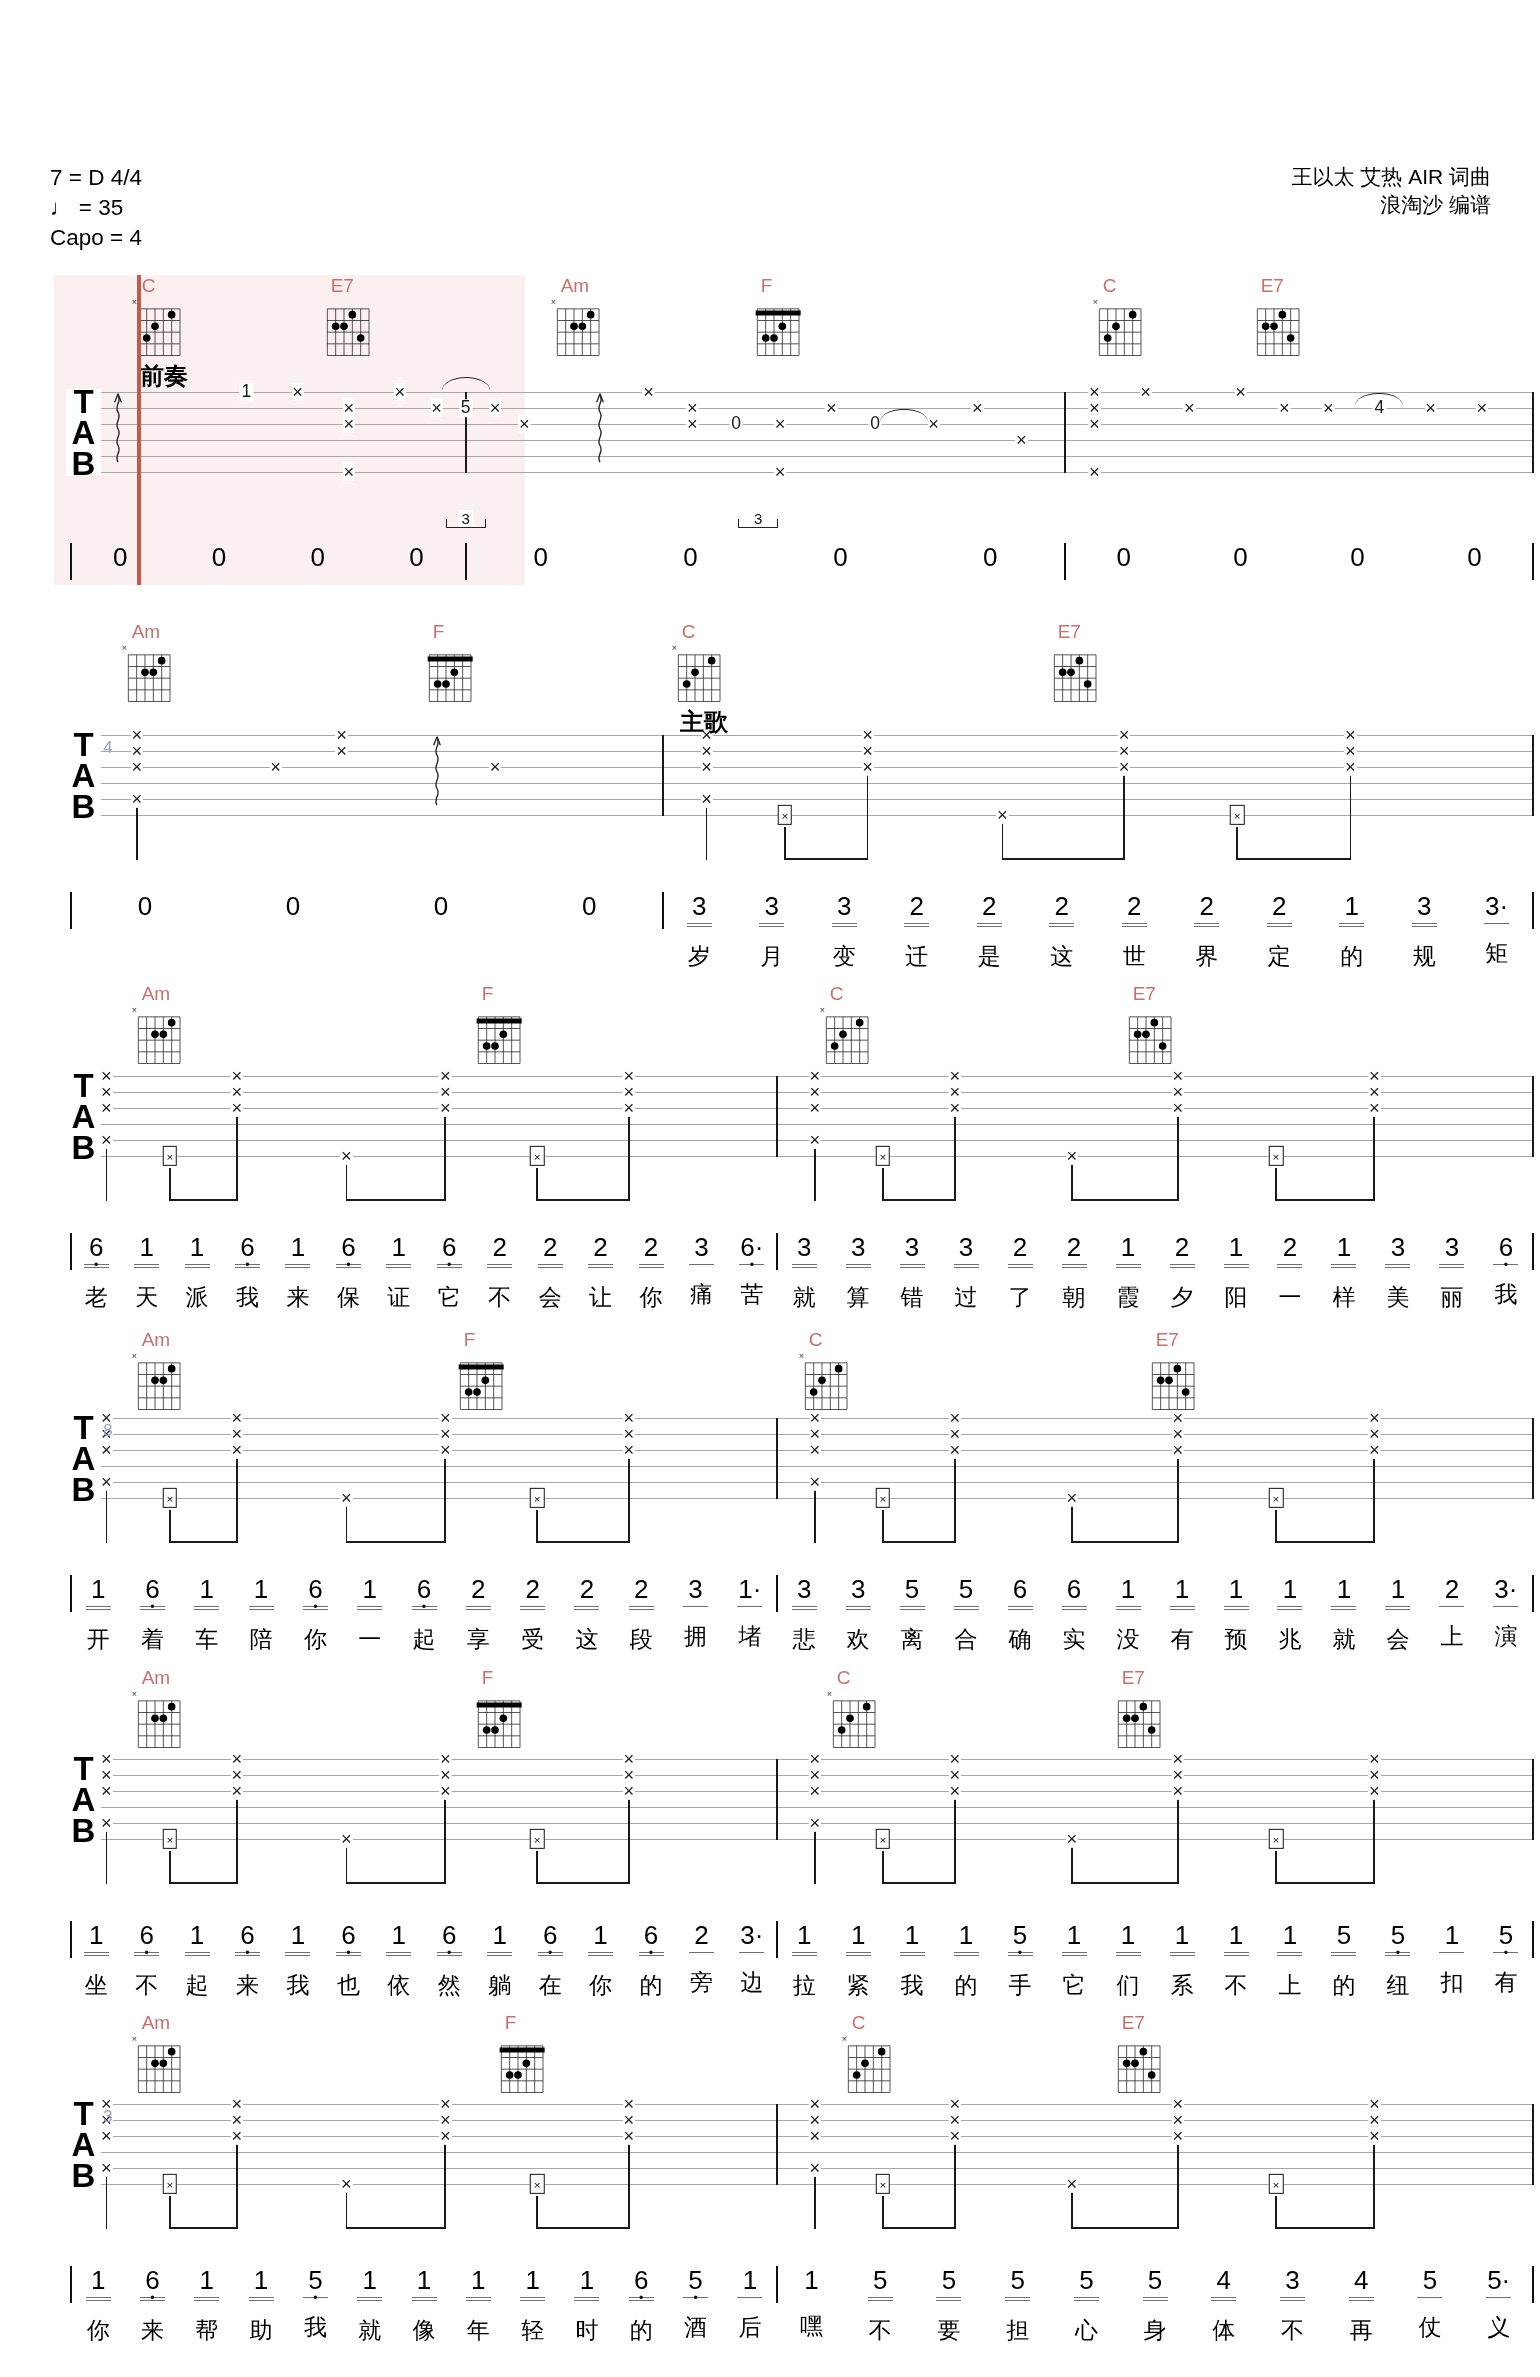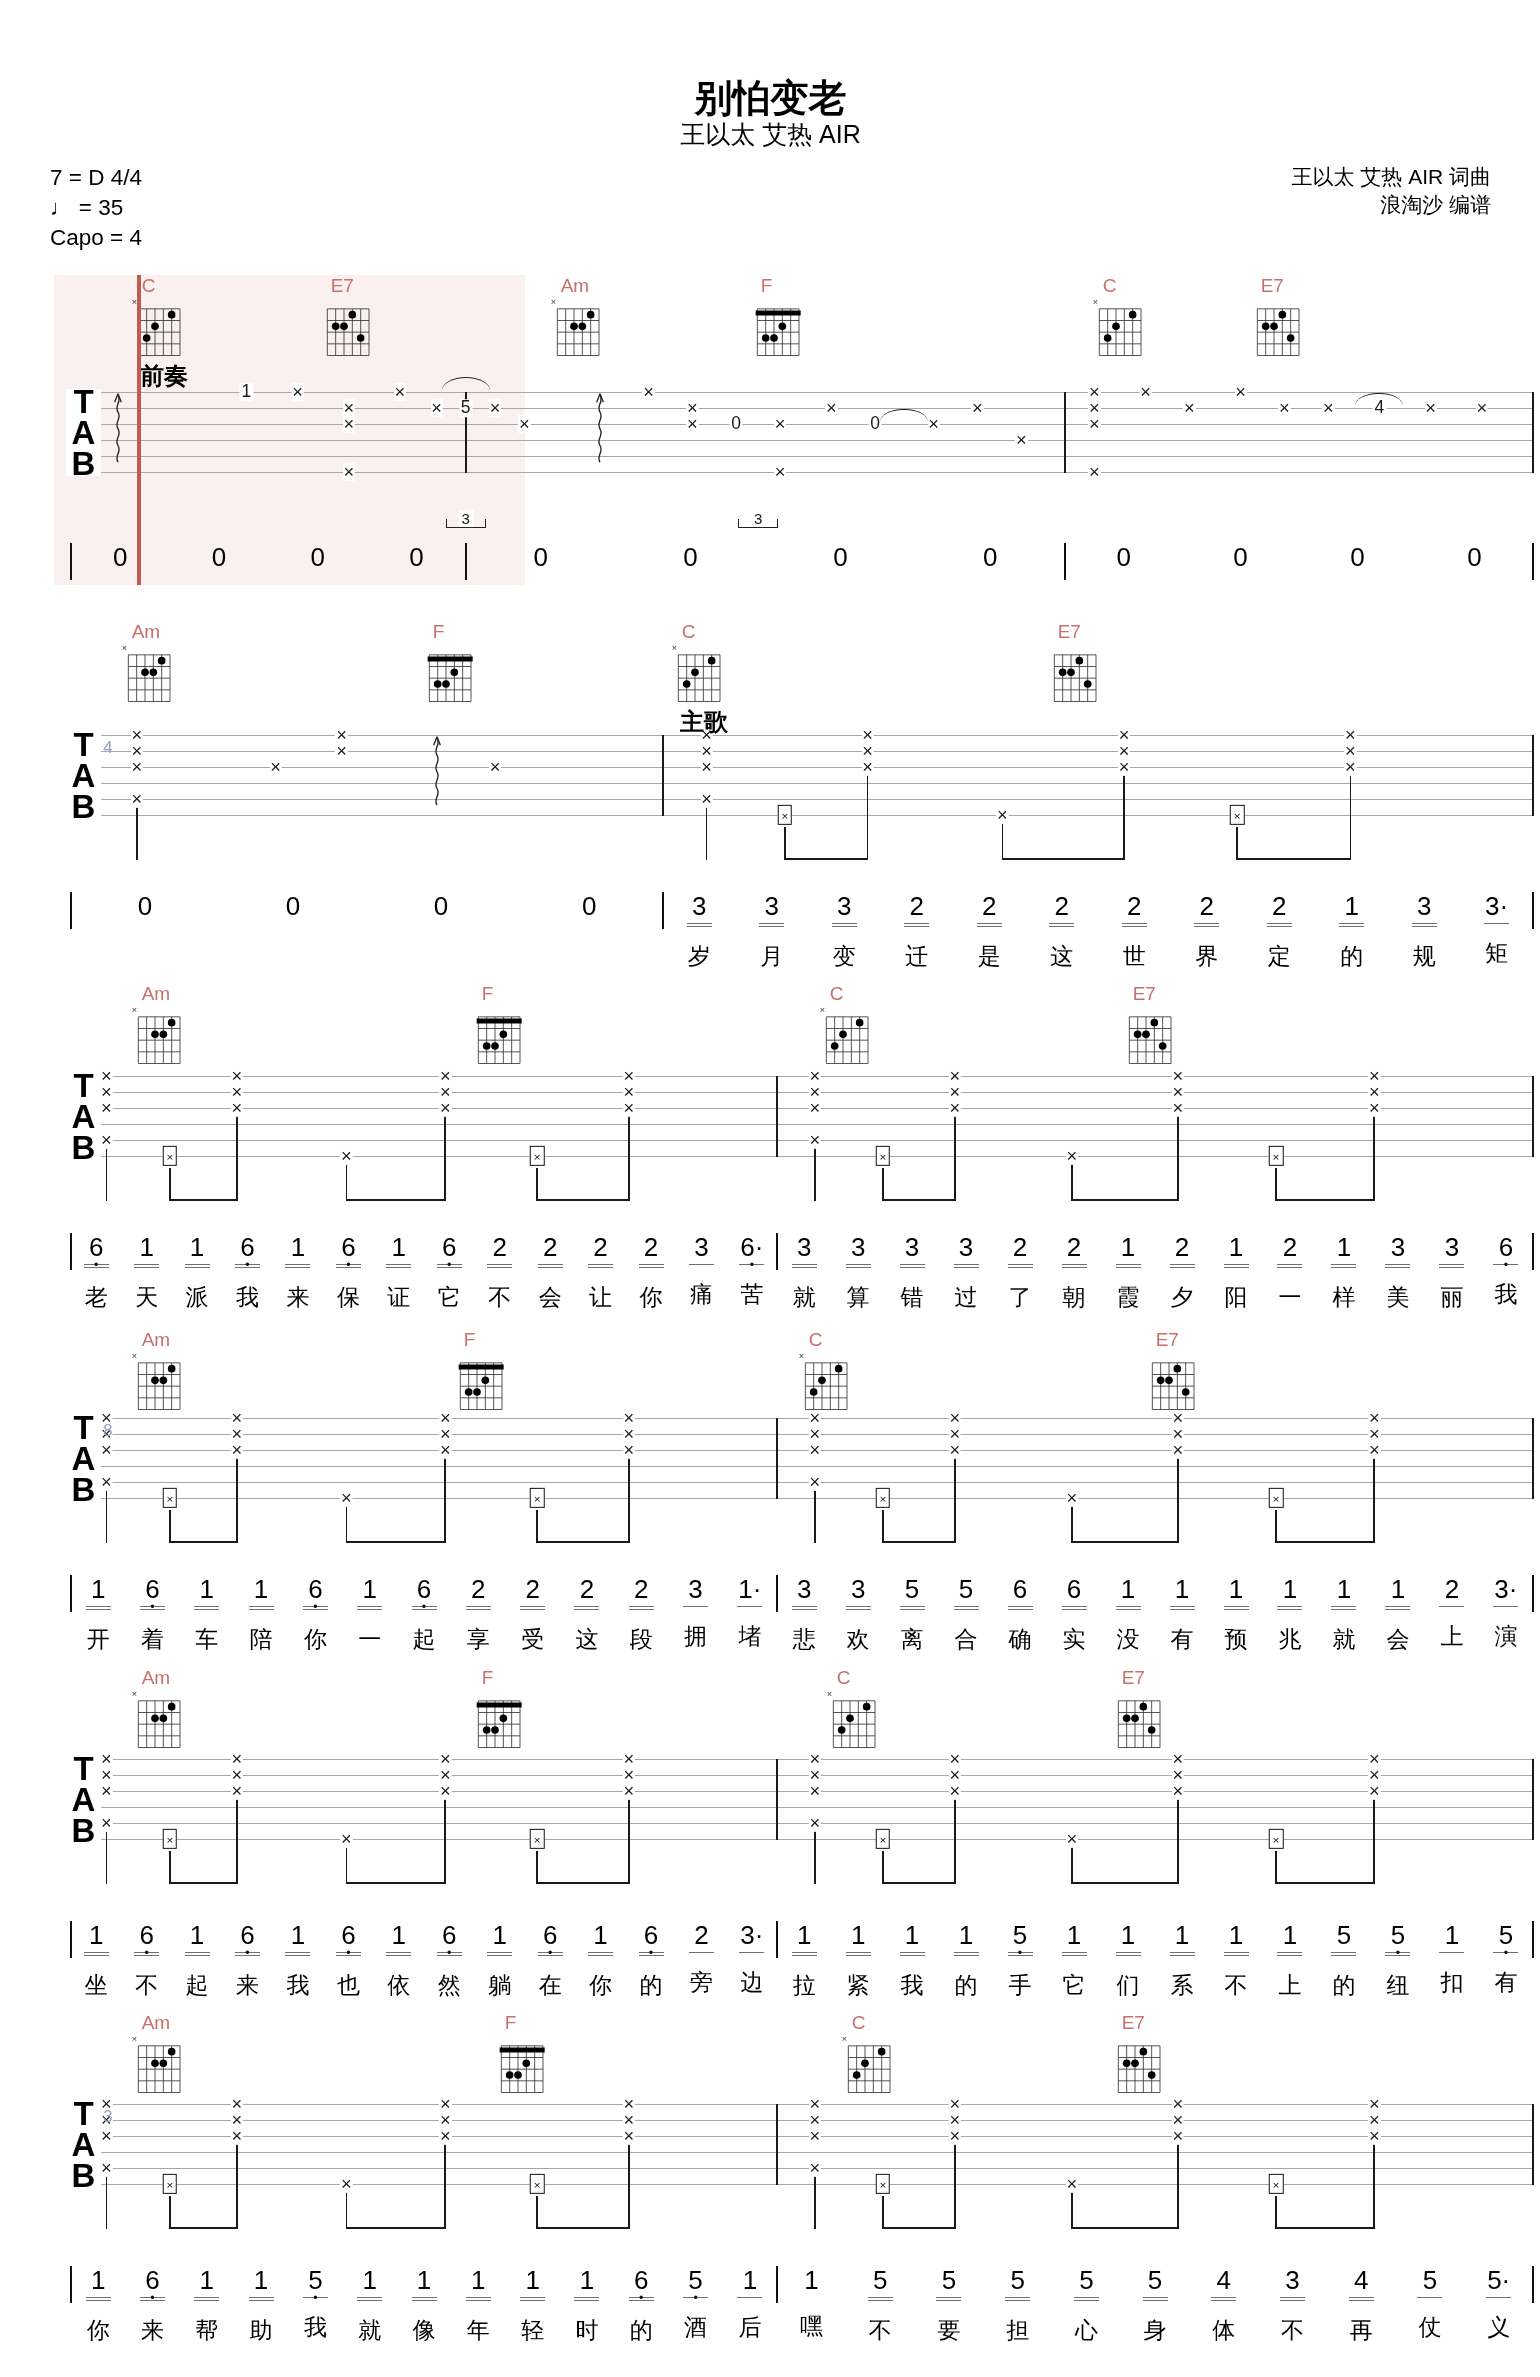--- a/index.html
+++ b/index.html
@@ -39,22 +39,20 @@
   .nu.u2{border-bottom:4.2px double #6f6f6f;}
   .nu.u1{border-bottom:1.7px solid #6f6f6f;}
   .nu.lo::after{content:"•";position:absolute;left:50%;bottom:-15px;transform:translateX(-50%);font-size:12.5px;color:#111;}
   .ly{margin-top:14px;font-size:23px;color:#000;}
   .nbar{position:absolute;top:-3.3px;width:1.7px;height:37px;background:#111;}
 </style>
 <title>别怕变老</title></head>
 <body>
 
 <div id="page">
-  <div class="hdr-title">别怕变老</div>
-  <div class="hdr-sub">王以太 艾热 AIR</div>
   <div class="meta">
     <div>7 = D 4/4</div>
     <div>♩ = 35</div>
     <div>Capo = 4</div>
   </div>
   <div class="credits">
     <div>王以太 艾热 AIR 词曲</div>
     <div>浪淘沙 编谱</div>
   </div>
 <div class="system" style="top: 275px;">

